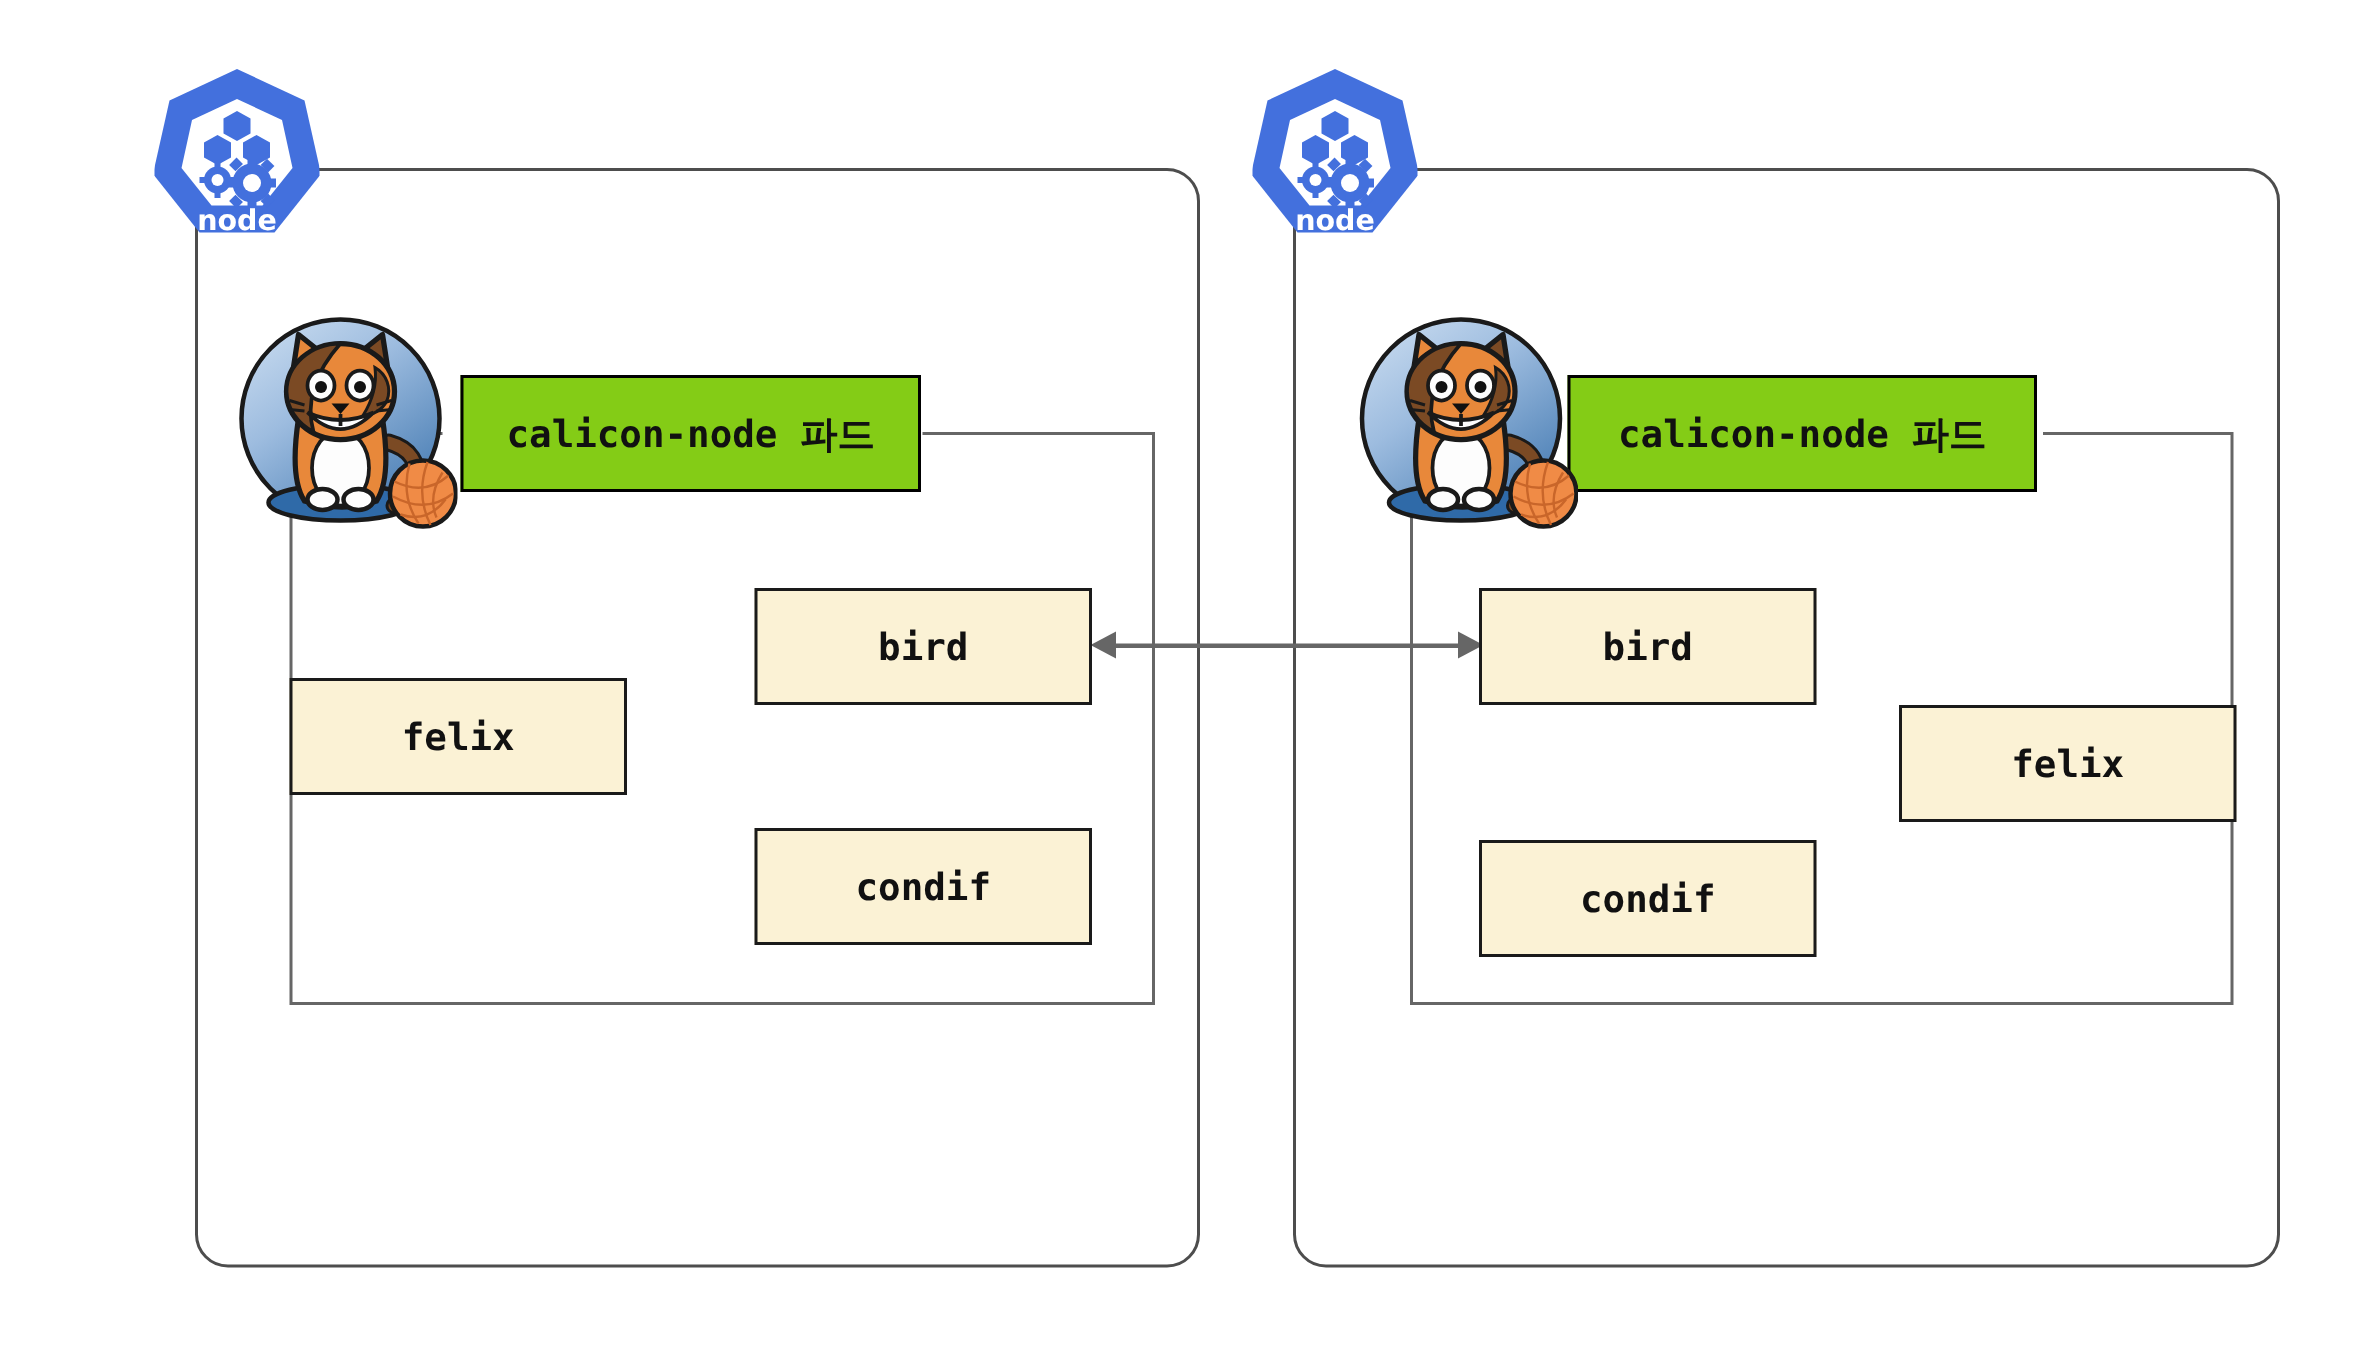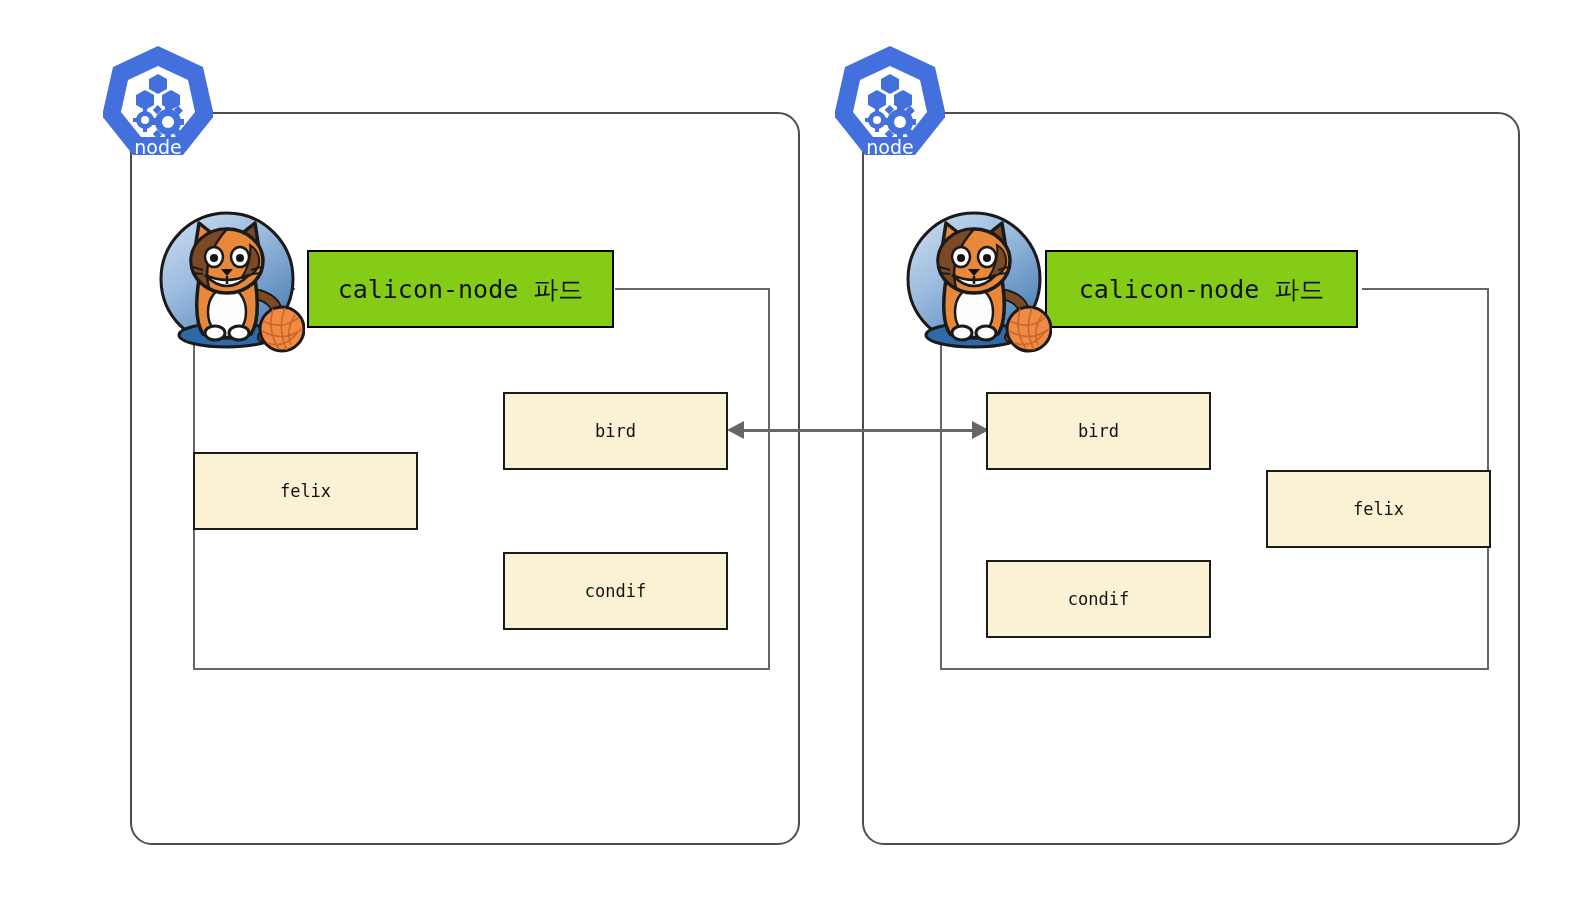--- a/index.html
+++ b/index.html
@@ -12,20 +12,21 @@
     height: 900px;
     position: relative;
     overflow: hidden;
     font-family: "DejaVu Sans", sans-serif;
   }
   #canvas {
     position: absolute;
     left: 0; top: 0;
     width: 1582px;
     height: 892px;
+    font-weight: bold;
   }
   
   .node-box {
     position: absolute;
     border: 2px solid #4d4d4d;
     border-radius: 22px;
     background: transparent;
     box-sizing: border-box;
   }
   
@@ -60,21 +61,21 @@
   
   .comp-box {
     position: absolute;
     background: #fbf2d5;
     border: 2.5px solid #1a1a1a;
     box-sizing: border-box;
     display: flex;
     align-items: center;
     justify-content: center;
     font-family: "DejaVu Sans Mono", monospace;
-    font-size: 17px;
+    font-size: 25px;
     color: #111111;
     z-index: 5;
   }
   
   .arrow-line {
     position: absolute;
     background: #666666;
     height: 2.5px;
     z-index: 4;
   }

